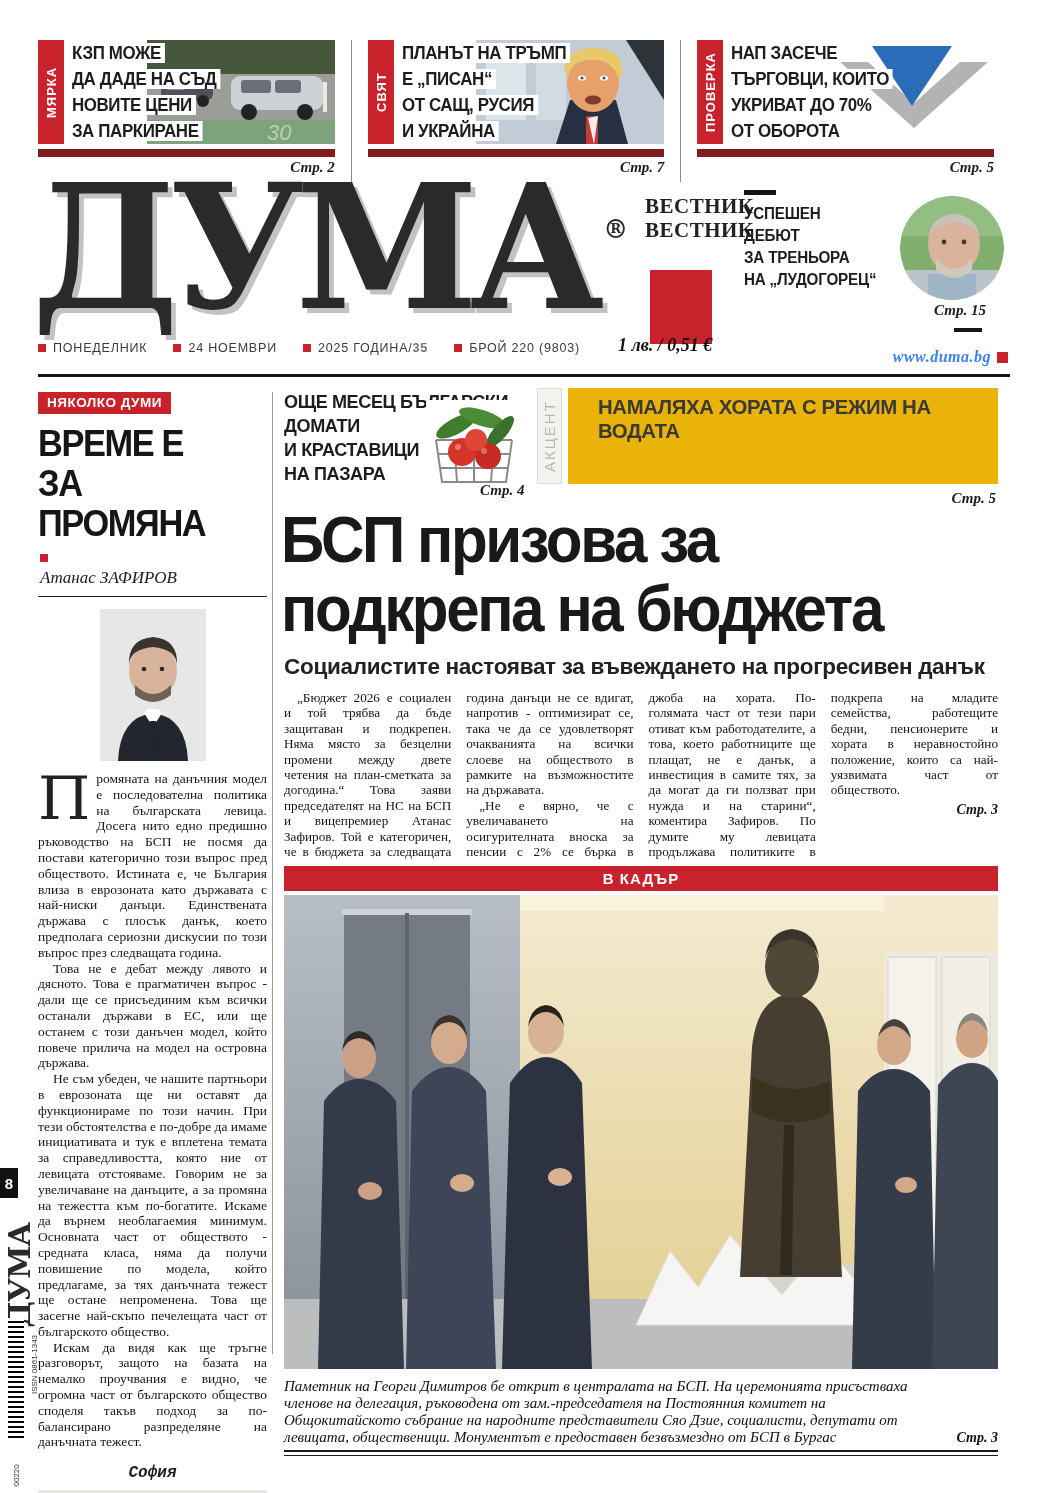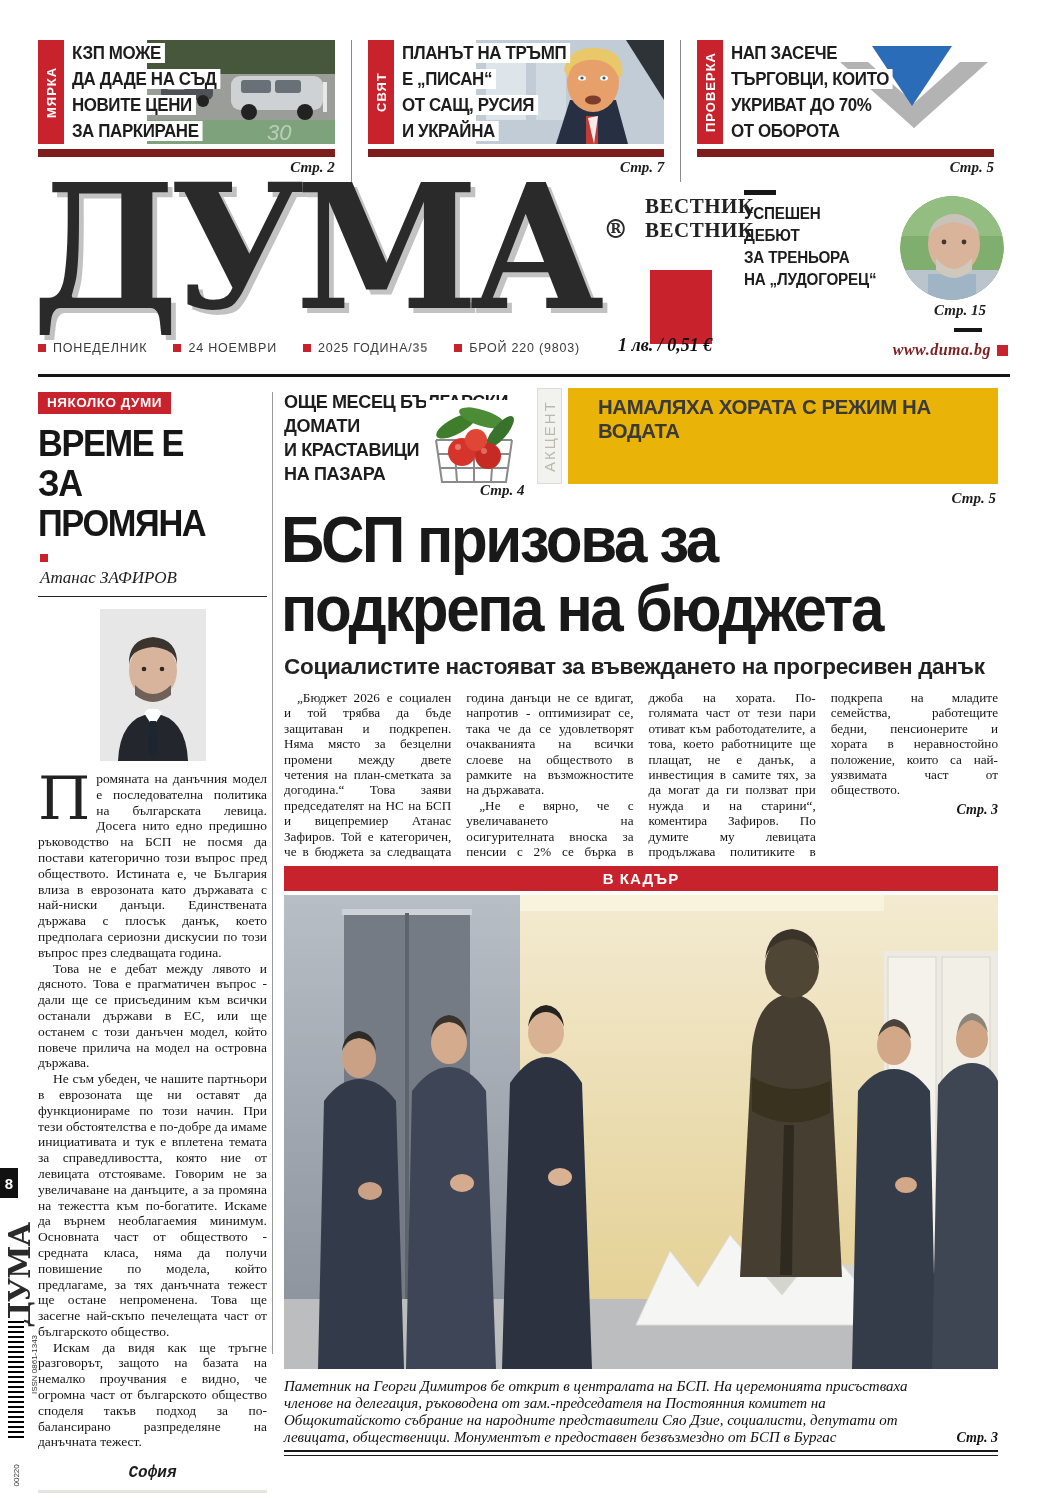--- a/index.html
+++ b/index.html
@@ -44,22 +44,22 @@
                  font-size:16px; line-height:22px; letter-spacing:-0.2px; transform:scaleX(.95); transform-origin:left top; }
   .promo-photo { position:absolute; right:6px; top:8px; width:104px; height:104px; border-radius:50%; overflow:hidden; }
   .promo-page { position:absolute; right:24px; top:114px; font-style:italic; font-weight:700; font-size:15px; }
   .promo-dash2 { position:absolute; right:28px; top:140px; width:28px; height:4px; background:#161616; }
   .dateline { position:absolute; left:0; top:153px; display:flex; gap:26px; align-items:center;
               font-family:"Liberation Sans", sans-serif; font-size:12.5px; letter-spacing:.8px; color:#3a3a3a; }
   .dl-item { display:flex; align-items:center; gap:7px; }
   .dl-sq { width:8px; height:8px; background:#C8232C; display:inline-block; }
   .dl-red { color:#737373; font-weight:700; }
   .price { position:absolute; left:580px; top:147px; font-style:italic; font-weight:700; font-size:18px; color:#111; }
-  .site { position:absolute; right:2px; top:153px; font-style:italic; font-weight:700; font-size:16px;
-          letter-spacing:.5px; color:#7f1d1d; text-decoration:none; display:flex; align-items:center; gap:6px; }
+  .site { position:absolute; right:2px; top:160px; font-style:italic; font-weight:700; font-size:16px;
+          letter-spacing:.5px; color:#3b82f6; text-decoration:none; display:flex; align-items:center; gap:6px; }
   .site .dl-sq { width:11px; height:11px; }
   .mast-rule { position:absolute; left:0; bottom:0; width:100%; height:3px; background:#161616; }
 
   
   .opinion { position:absolute; left:38px; top:392px; width:229px; }
   .kicker { display:inline-block; background:#C8232C; color:#fff; font-family:"Liberation Sans", sans-serif;
             font-weight:700; font-size:13.5px; letter-spacing:.5px; padding:3px 9px 4px; }
   .op-title { margin-top:10px; font-family:"Liberation Sans", sans-serif; font-weight:700; font-size:37px;
               line-height:40px; letter-spacing:-1.5px; color:#161616; transform:scaleX(.93); transform-origin:left top; }
   .op-sq { width:8px; height:8px; background:#C8232C; margin:10px 0 6px 2px; }

